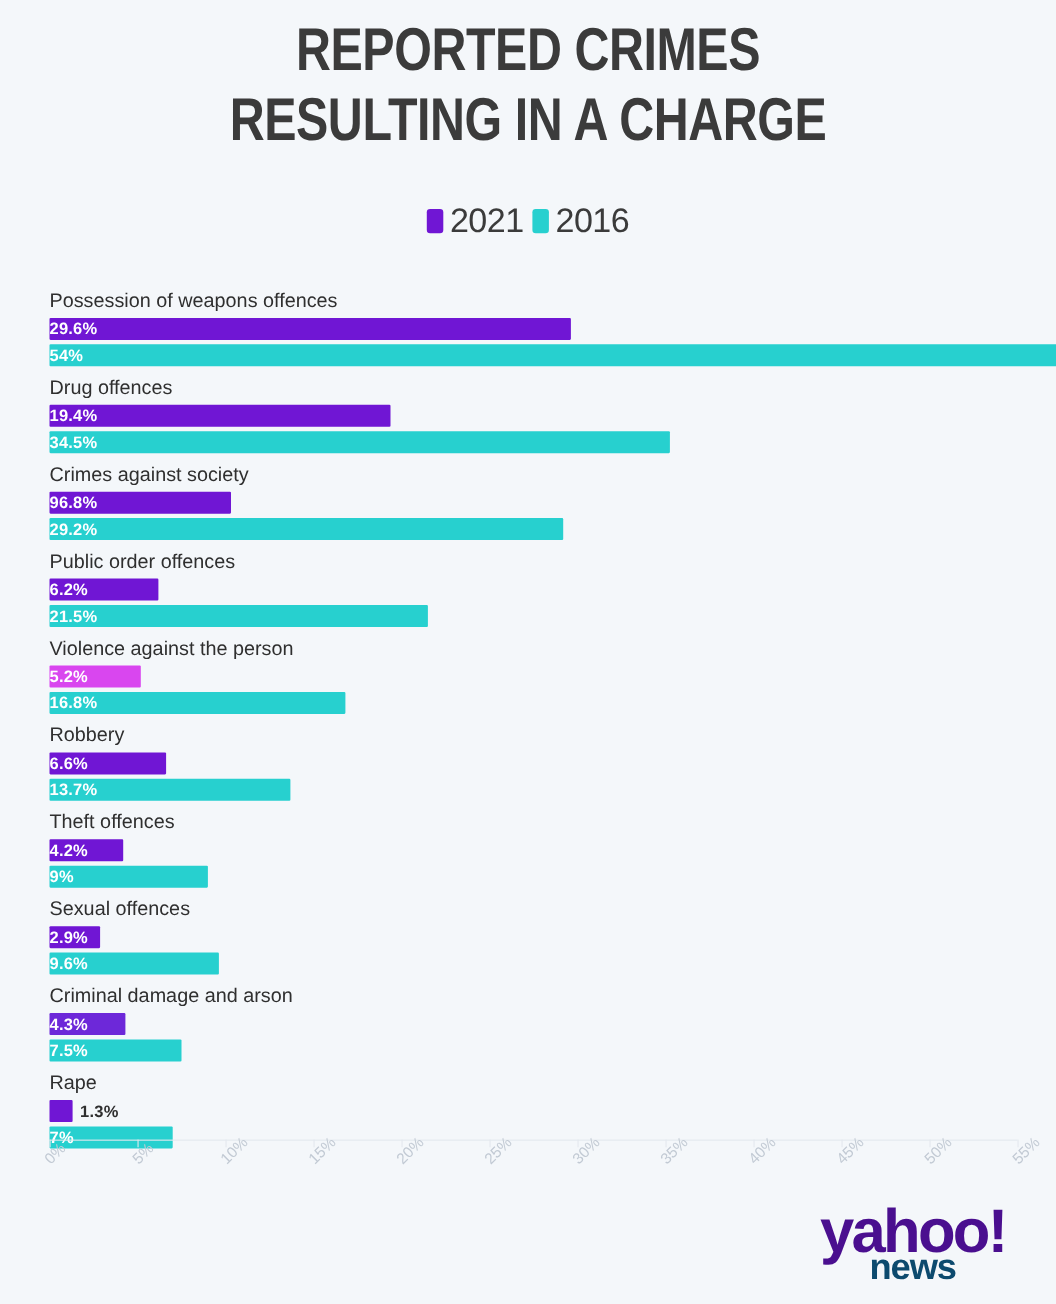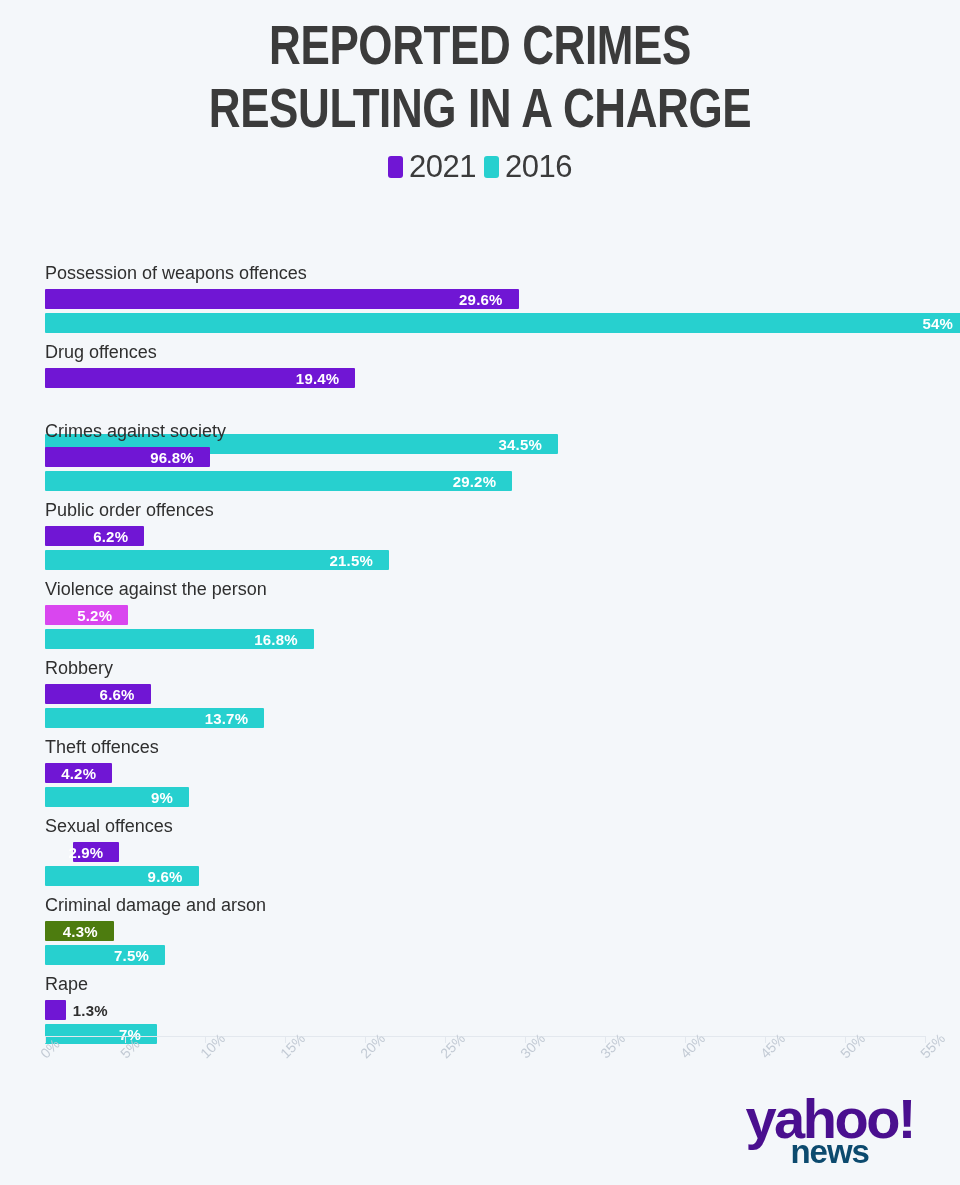--- a/index.html
+++ b/index.html
@@ -30,21 +30,21 @@
     transform: scaleX(0.80);
     transform-origin: center top;
   }
 
   
   .legend {
     display: flex;
     justify-content: center;
     align-items: center;
     gap: 0px;
-    margin-top: 10px;
+    margin-top: 44px;
   }
   .legend-item {
     display: flex;
     align-items: center;
     gap: 6px;
     margin: 0 4px;
   }
   .legend-swatch {
     width: 15px;
     height: 22px;
@@ -78,21 +78,20 @@
   }
   .bar-row {
     position: absolute;
     left: 45px;
     height: 20px;
   }
   .bar {
     height: 20px;
     display: flex;
     align-items: center;
-    justify-content: flex-end;
     box-sizing: border-box;
     padding-right: 16px;
     border-radius: 1px;
   }
   .bar-2021 { background: #7016d4; }
   .bar-2016 { background: #27d0cf; }
   .bar-value {
     font-size: 15px;
     font-weight: bold;
     color: #ffffff;
@@ -189,21 +188,21 @@
         </div>
       </div>
     </div>
     <div class="group" style="top: 79px;">
       <div class="cat-label">Drug offences</div>
       <div class="bar-row" style="top: 26px; width: 310.4px;">
         <div class="bar bar-2021" style="background: rgb(112, 22, 212); width: 100%;">
           <span class="bar-value">19.4%</span>
         </div>
       </div>
-      <div class="bar-row" style="top: 50px; width: 513px; margin-top: 42px;">
+      <div class="bar-row" style="top: 50px; width: 564px;">
         <div class="bar bar-2016" style="background: rgb(39, 208, 207); width: 100%;">
           <span class="bar-value">34.5%</span>
         </div>
       </div>
     </div>
     <div class="group" style="top: 158px;">
       <div class="cat-label">Crimes against society</div>
       <div class="bar-row" style="top: 26px; width: 164.8px;">
         <div class="bar bar-2021" style="background: rgb(112, 22, 212); width: 100%;">
           <span class="bar-value">96.8%</span>
@@ -262,35 +261,35 @@
         </div>
       </div>
       <div class="bar-row" style="top: 50px; width: 144px;">
         <div class="bar bar-2016" style="background: rgb(39, 208, 207); width: 100%;">
           <span class="bar-value">9%</span>
         </div>
       </div>
     </div>
     <div class="group" style="top: 553px;">
       <div class="cat-label">Sexual offences</div>
-      <div class="bar-row" style="top: 26px; width: 46.4px; margin-left: 28px;">
+      <div class="bar-row" style="top: 26px; width: 46.4px;">
         <div class="bar bar-2021" style="background: rgb(112, 22, 212); width: 100%;">
           <span class="bar-value">2.9%</span>
         </div>
       </div>
       <div class="bar-row" style="top: 50px; width: 153.6px;">
         <div class="bar bar-2016" style="background: rgb(39, 208, 207); width: 100%;">
           <span class="bar-value">9.6%</span>
         </div>
       </div>
     </div>
     <div class="group" style="top: 632px;">
       <div class="cat-label">Criminal damage and arson</div>
       <div class="bar-row" style="top: 26px; width: 68.8px;">
-        <div class="bar bar-2021" style="background: #4d7c0f; width: 100%;">
+        <div class="bar bar-2021" style="background: #6d28d9; width: 100%;">
           <span class="bar-value">4.3%</span>
         </div>
       </div>
       <div class="bar-row" style="top: 50px; width: 120px;">
         <div class="bar bar-2016" style="background: rgb(39, 208, 207); width: 100%;">
           <span class="bar-value">7.5%</span>
         </div>
       </div>
     </div>
     <div class="group" style="top: 711px;">

